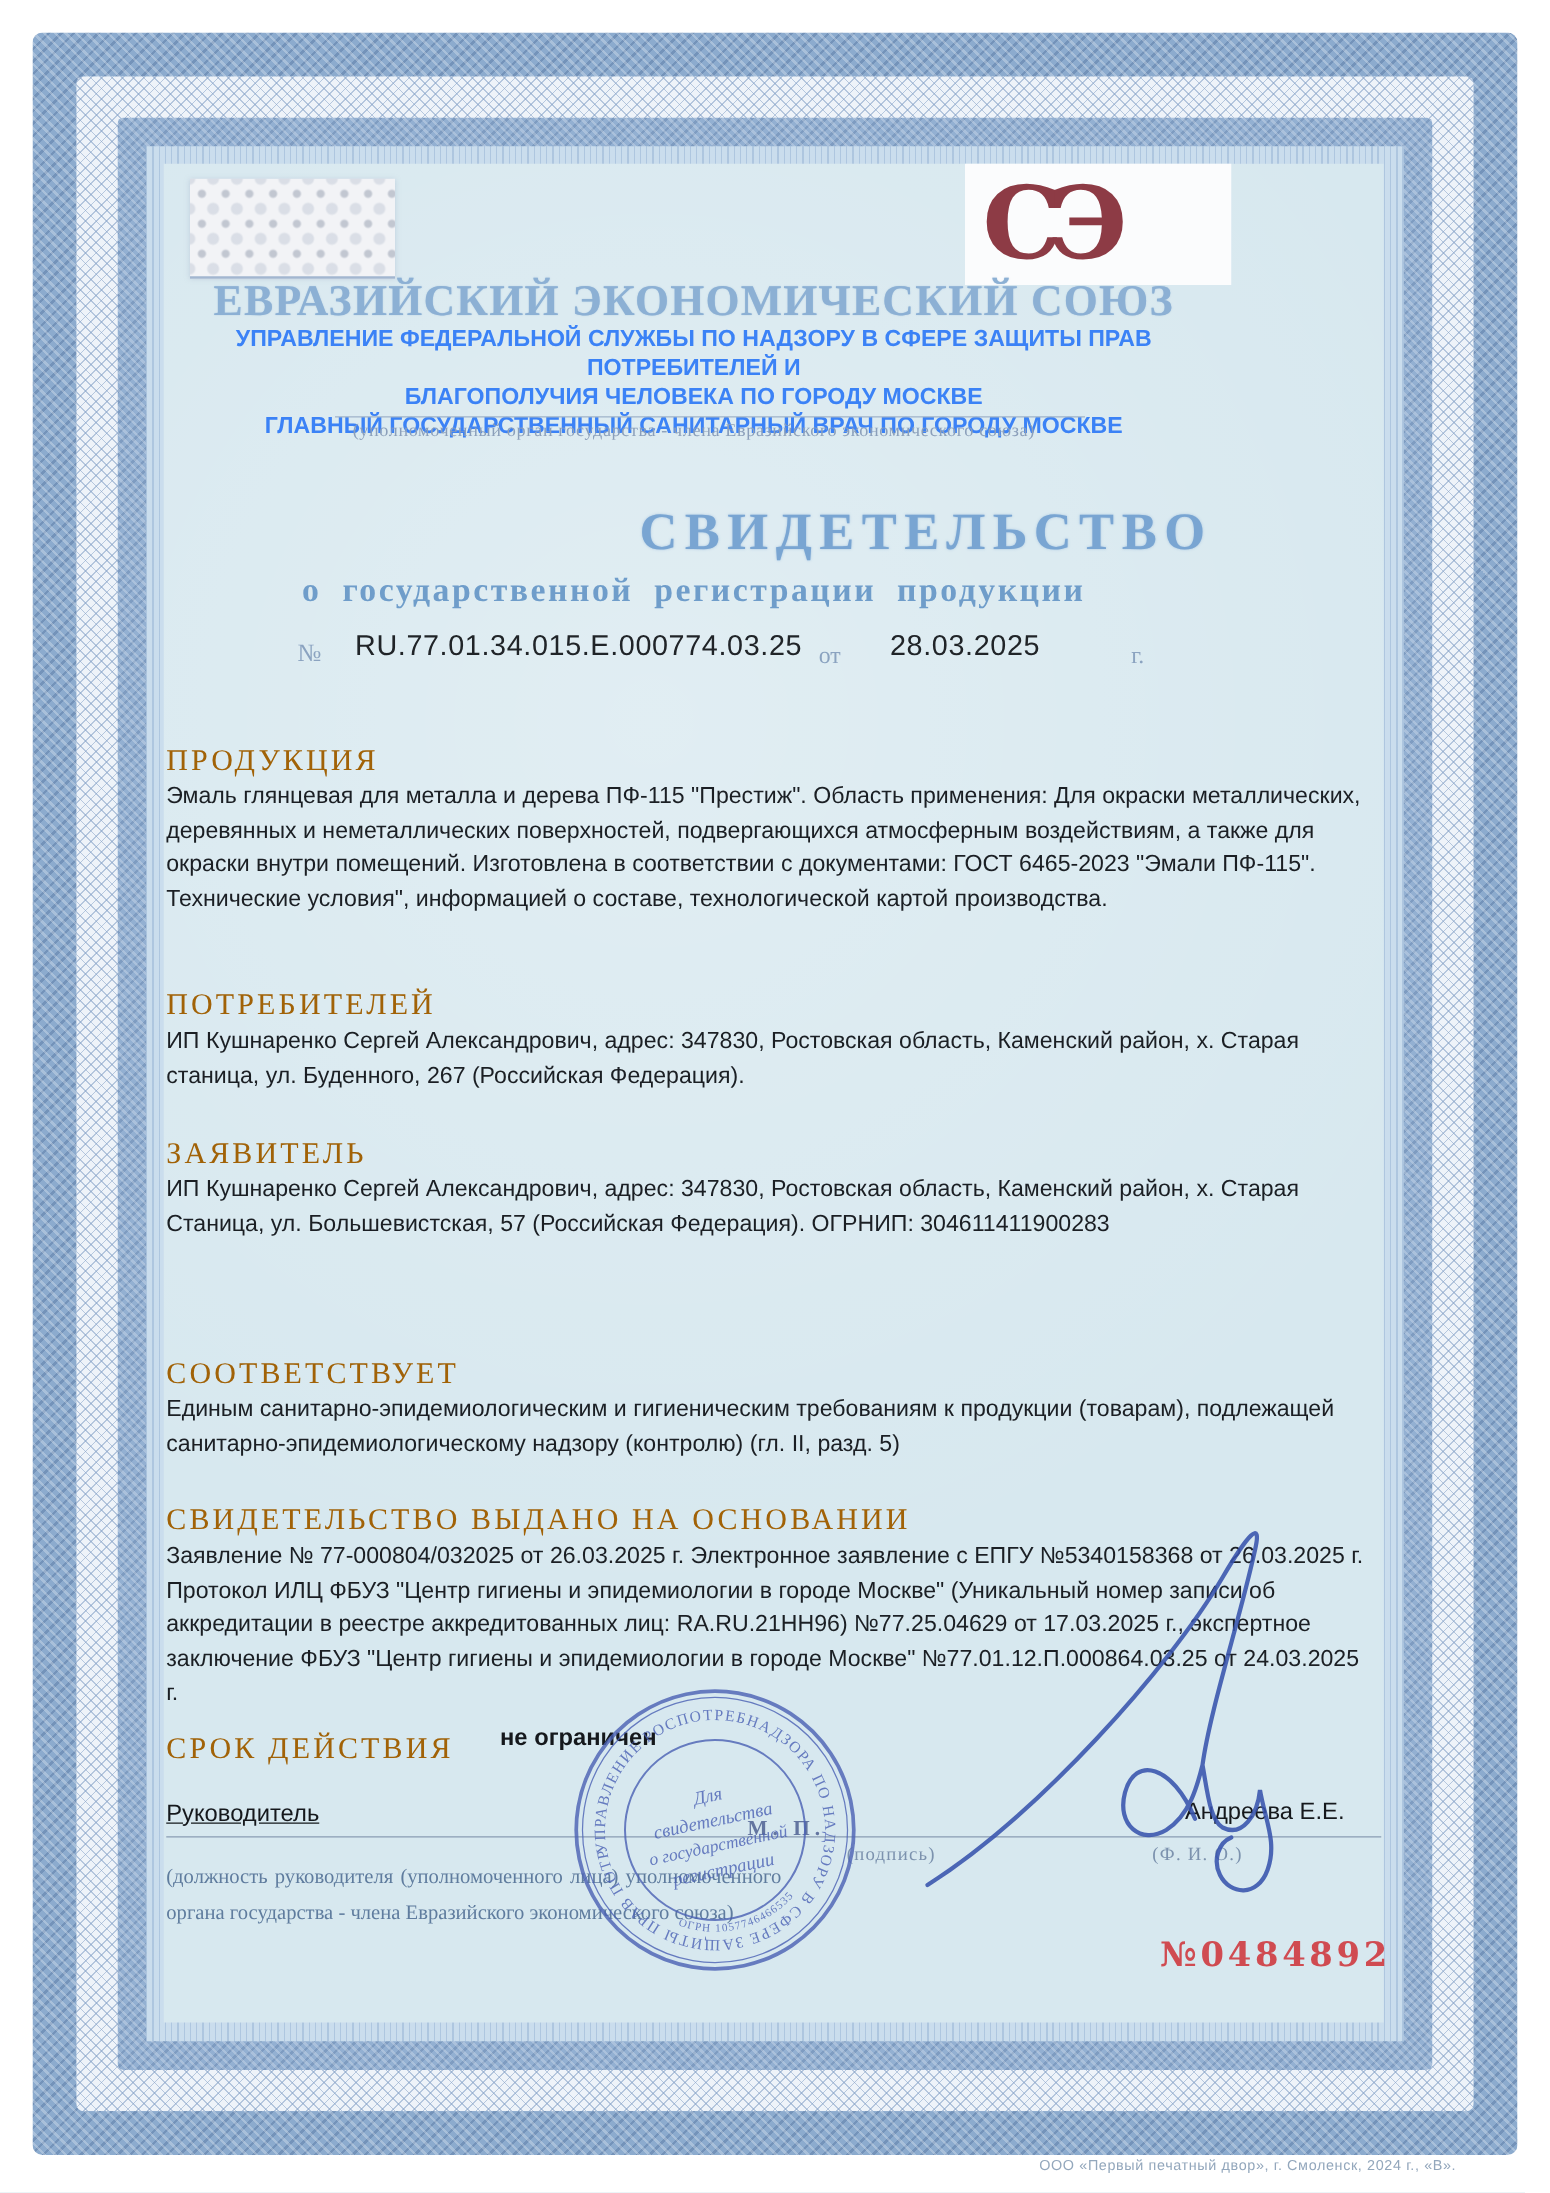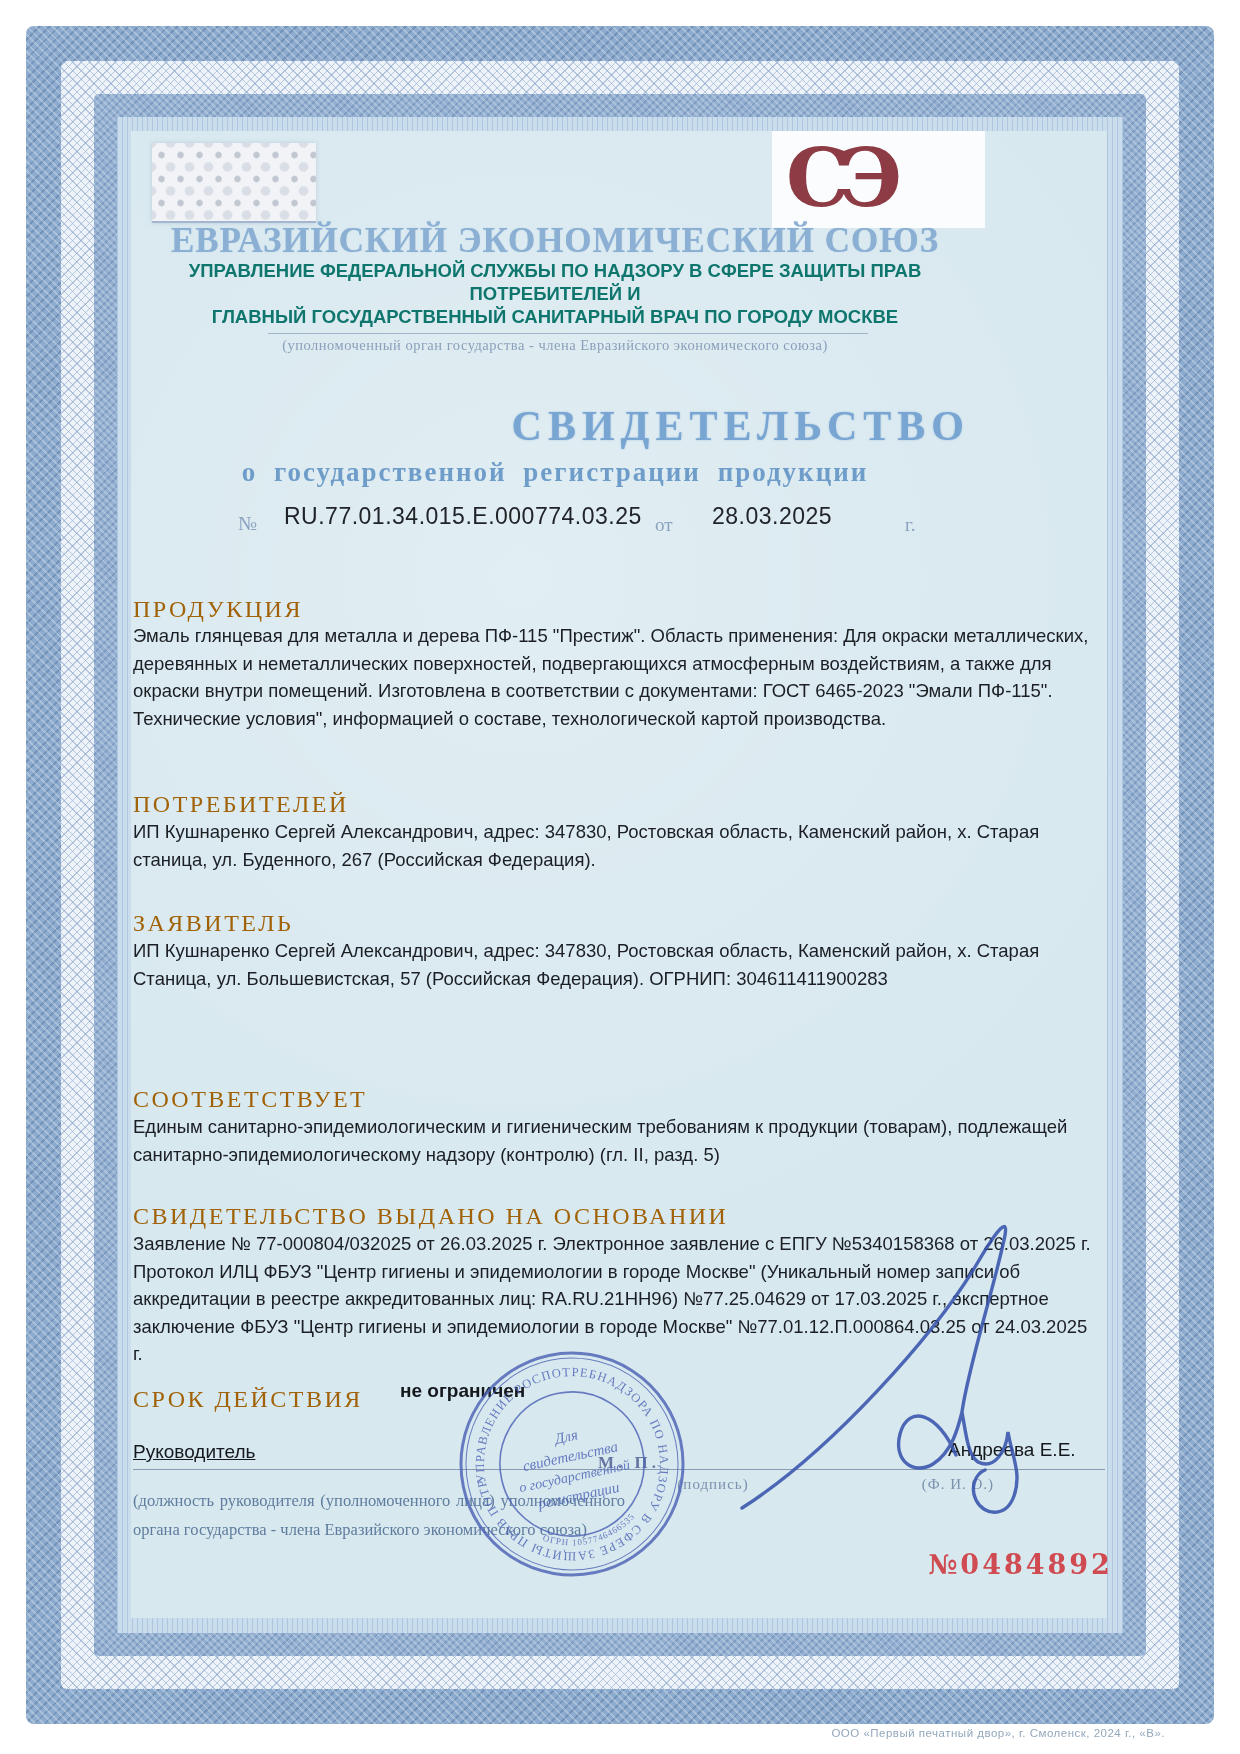--- a/index.html
+++ b/index.html
@@ -64,21 +64,21 @@
   
   .union-title{
     left:140px;top:221px;width:830px;text-align:center;
     font-family:"Liberation Serif",serif;font-weight:bold;
     font-size:35px;color:#8cb0d4;letter-spacing:1px;
     text-shadow:0 0 1px rgba(140,176,212,.7);
     white-space:nowrap;
   }
   .authority{
     left:140px;top:259px;width:830px;text-align:center;
-    font-weight:bold;font-size:18.5px;line-height:23px;color:#0f766e;
+    font-weight:bold;font-size:18.5px;line-height:23px;color:#3b82f6;
   }
   .hdr-divider{left:268px;top:333px;width:600px;height:1px;background:#9fb3c9;}
   .authority-note{
     left:140px;top:337px;width:830px;text-align:center;
     font-family:"Liberation Serif",serif;font-size:14.5px;color:#8b9fba;letter-spacing:.5px;
   }
   .doc-title{
     left:140px;top:402px;width:830px;text-align:right;
     font-family:"Liberation Serif",serif;font-weight:bold;
     font-size:42px;color:#79a5d2;letter-spacing:6px;
@@ -141,20 +141,21 @@
 <div class="abs content-bg"></div>
 
 <div class="abs holo"></div>
 <div class="abs se-patch"></div>
 <div class="abs se-logo">СЭ</div>
 
 <div class="abs union-title">ЕВРАЗИЙСКИЙ ЭКОНОМИЧЕСКИЙ СОЮЗ</div>
 
 <div class="abs authority">
   <div>УПРАВЛЕНИЕ ФЕДЕРАЛЬНОЙ СЛУЖБЫ ПО НАДЗОРУ В СФЕРЕ ЗАЩИТЫ ПРАВ ПОТРЕБИТЕЛЕЙ И</div>
+  <div>БЛАГОПОЛУЧИЯ ЧЕЛОВЕКА ПО ГОРОДУ МОСКВЕ</div>
   <div>ГЛАВНЫЙ ГОСУДАРСТВЕННЫЙ САНИТАРНЫЙ ВРАЧ ПО ГОРОДУ МОСКВЕ</div>
 </div>
 
 <div class="abs hdr-divider"></div>
 <div class="abs authority-note">(уполномоченный орган государства - члена Евразийского экономического союза)</div>
 
 <div class="abs doc-title">СВИДЕТЕЛЬСТВО</div>
 <div class="abs doc-subtitle">о государственной регистрации продукции</div>
 
 <div class="abs blue-small num-label">№</div>

